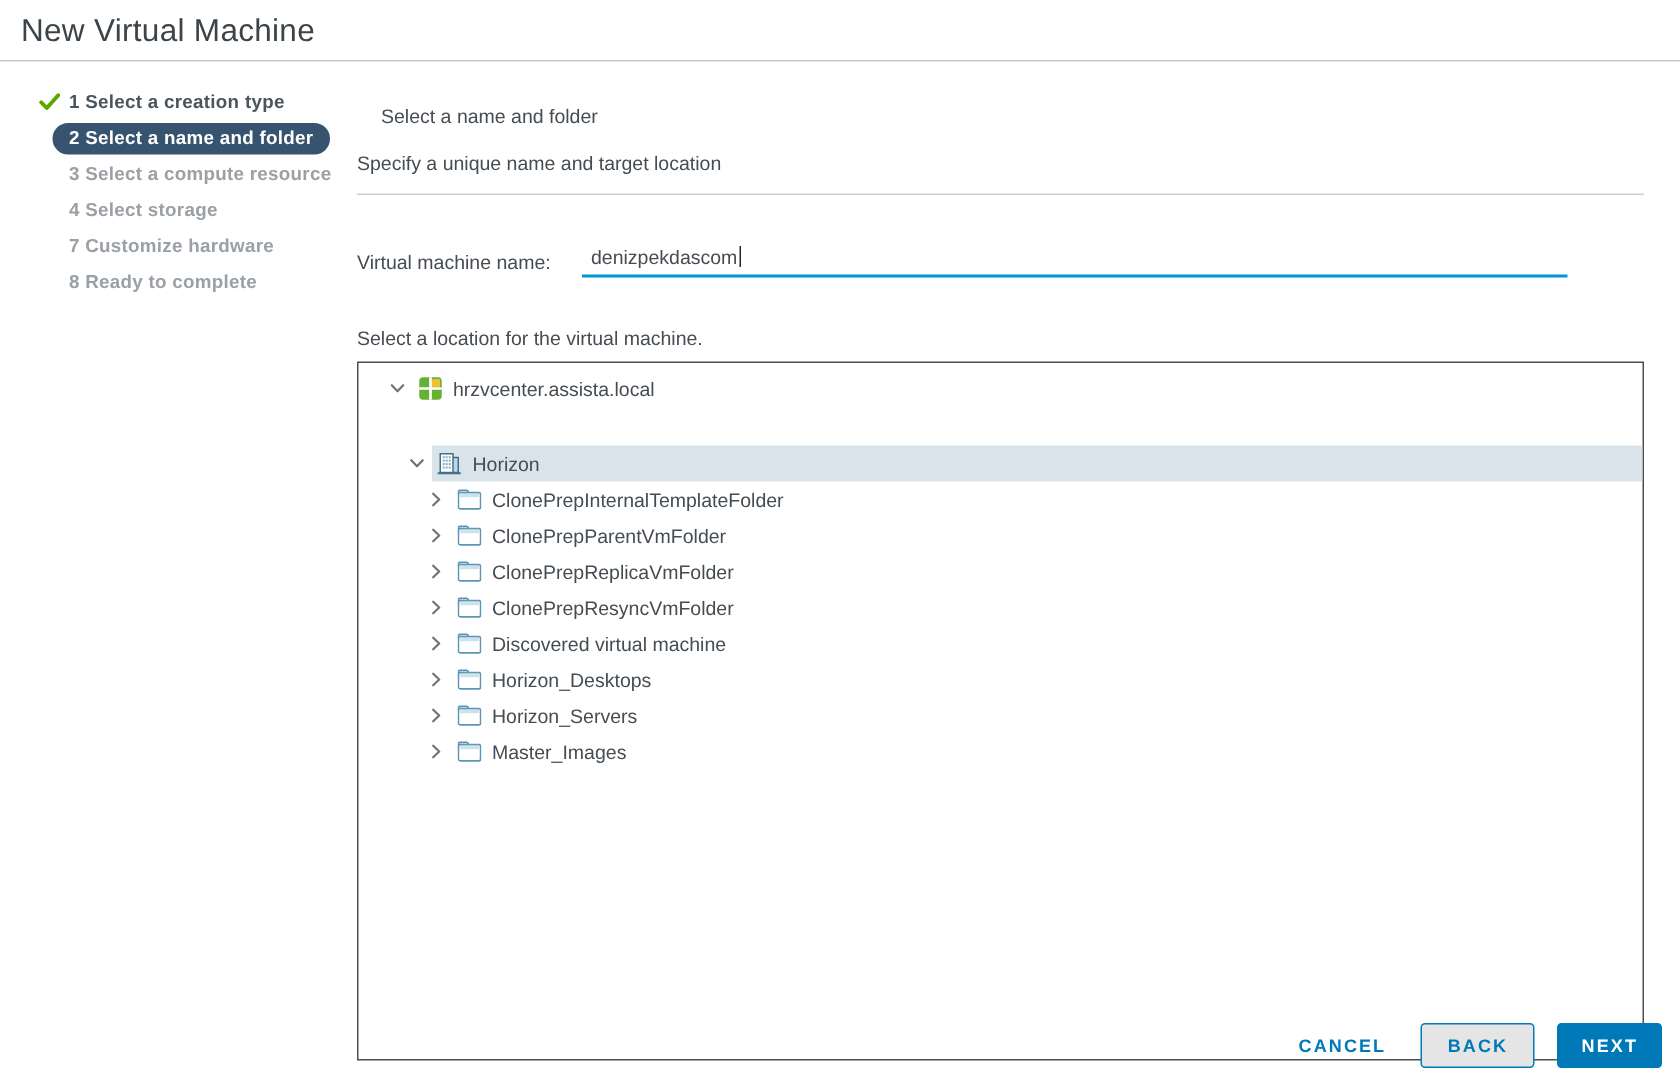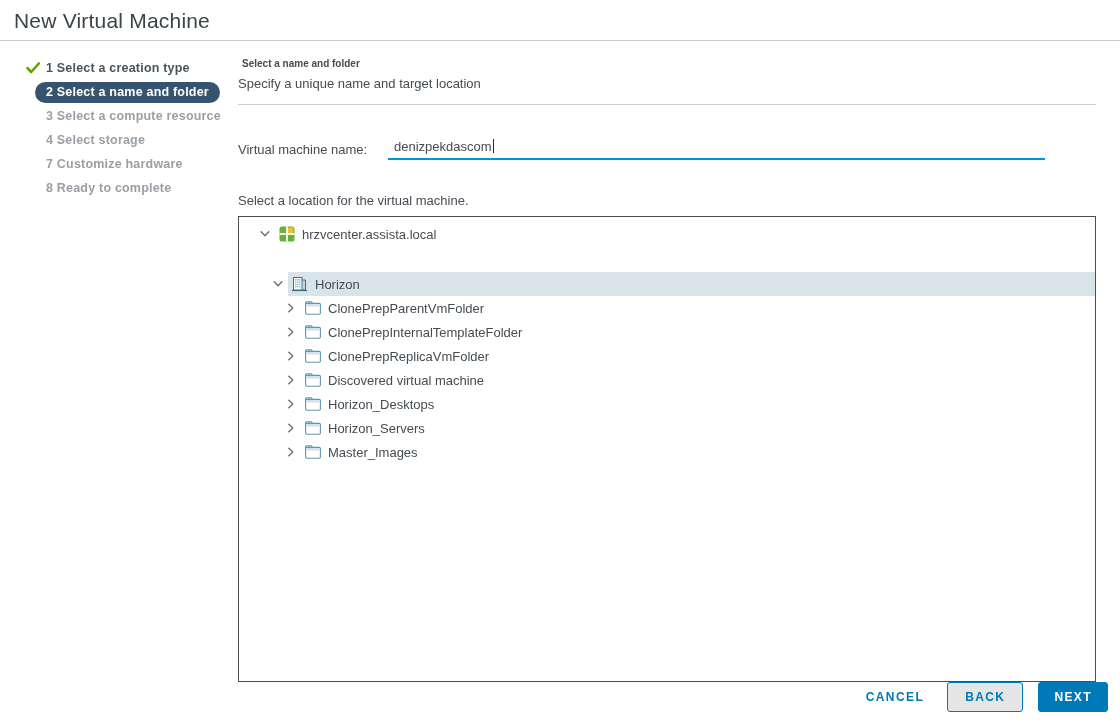--- a/index.html
+++ b/index.html
@@ -35,21 +35,21 @@
   .step.done { color: #4a545c; }
   .step .check { position: absolute; left: 10px; top: 6px; }
   .step.active { color: #fff; }
   .step.active .step-text {
     background: var(--active-step-bg, #36546f);
     border-radius: 11px; padding: 3px 11px 4px; margin-left: -11px;
   }
 
   
   .main { flex: 1; padding: 13px 24px 0 0; position: relative; }
-  .pane-heading { font-size: 10px; font-weight: 700; margin: 4px; color: #454c52; }
+  .pane-heading { font-size: 13px; font-weight: 400; margin: 16px; color: #454c52; }
   .pane-subheading { font-size: 13px; margin: 7px 0 0; color: #454c52; }
   .pane-divider { border-bottom: 1px solid #cbcfd2; margin-top: 13px; }
 
   .name-row { display: flex; align-items: center; margin-top: 33px; }
   .name-label { font-size: 13px; width: 150px; flex: none; }
   .vm-name-input {
     width: 657px; border-bottom: 2px solid var(--input-underline, #0095d3);
     padding: 1px 6px 4px; font-size: 13px; color: #454c52;
     white-space: nowrap; cursor: text;
   }
@@ -204,55 +204,72 @@
             </svg>
           </span>
           <span class="row-body">
             <span class="tree-icon">
               <svg width="16" height="14" viewBox="0 0 16 14">
                 <rect x="0.6" y="0.8" width="6.5" height="4" rx="1" fill="#cfe2ec" stroke="#5e96b5" stroke-width="1.1"></rect>
                 <rect x="0.6" y="2.4" width="14.8" height="10.8" rx="1.2" fill="#fff" stroke="#5e96b5" stroke-width="1.1"></rect>
                 <rect x="1.4" y="3.1" width="13.2" height="2.4" fill="#cfe2ec"></rect>
               </svg>
             </span>
+            <span>ClonePrepInternalTemplateFolder</span>
+          </span>
+        </div>
+        <div class="tree-row" style="padding-left: 44px;">
+          <span class="chevron">
+            <svg width="14" height="14" viewBox="0 0 14 14">
+              <path d="M4.8 3.2 L8.8 7 L4.8 10.8" fill="none" stroke="#6e7579" stroke-width="1.5" stroke-linecap="round" stroke-linejoin="round"></path>
+            </svg>
+          </span>
+          <span class="row-body">
+            <span class="tree-icon">
+              <svg width="16" height="14" viewBox="0 0 16 14">
+                <rect x="0.6" y="0.8" width="6.5" height="4" rx="1" fill="#cfe2ec" stroke="#5e96b5" stroke-width="1.1"></rect>
+                <rect x="0.6" y="2.4" width="14.8" height="10.8" rx="1.2" fill="#fff" stroke="#5e96b5" stroke-width="1.1"></rect>
+                <rect x="1.4" y="3.1" width="13.2" height="2.4" fill="#cfe2ec"></rect>
+              </svg>
+            </span>
             <span>ClonePrepParentVmFolder</span>
           </span>
         </div>
         <div class="tree-row" style="padding-left: 44px;">
           <span class="chevron">
             <svg width="14" height="14" viewBox="0 0 14 14">
               <path d="M4.8 3.2 L8.8 7 L4.8 10.8" fill="none" stroke="#6e7579" stroke-width="1.5" stroke-linecap="round" stroke-linejoin="round"></path>
             </svg>
           </span>
           <span class="row-body">
             <span class="tree-icon">
               <svg width="16" height="14" viewBox="0 0 16 14">
                 <rect x="0.6" y="0.8" width="6.5" height="4" rx="1" fill="#cfe2ec" stroke="#5e96b5" stroke-width="1.1"></rect>
                 <rect x="0.6" y="2.4" width="14.8" height="10.8" rx="1.2" fill="#fff" stroke="#5e96b5" stroke-width="1.1"></rect>
                 <rect x="1.4" y="3.1" width="13.2" height="2.4" fill="#cfe2ec"></rect>
               </svg>
             </span>
-            <span>ClonePrepInternalTemplateFolder</span>
-          </span>
-        </div>
-        <div class="tree-row" style="padding-left: 44px;">
-          <span class="chevron">
-            <svg width="14" height="14" viewBox="0 0 14 14">
-              <path d="M4.8 3.2 L8.8 7 L4.8 10.8" fill="none" stroke="#6e7579" stroke-width="1.5" stroke-linecap="round" stroke-linejoin="round"></path>
-            </svg>
-          </span>
-          <span class="row-body">
-            <span class="tree-icon">
-              <svg width="16" height="14" viewBox="0 0 16 14">
-                <rect x="0.6" y="0.8" width="6.5" height="4" rx="1" fill="#cfe2ec" stroke="#5e96b5" stroke-width="1.1"></rect>
-                <rect x="0.6" y="2.4" width="14.8" height="10.8" rx="1.2" fill="#fff" stroke="#5e96b5" stroke-width="1.1"></rect>
-                <rect x="1.4" y="3.1" width="13.2" height="2.4" fill="#cfe2ec"></rect>
-              </svg>
-            </span>
             <span>ClonePrepReplicaVmFolder</span>
+          </span>
+        </div>
+        <div class="tree-row" style="padding-left: 44px;">
+          <span class="chevron">
+            <svg width="14" height="14" viewBox="0 0 14 14">
+              <path d="M4.8 3.2 L8.8 7 L4.8 10.8" fill="none" stroke="#6e7579" stroke-width="1.5" stroke-linecap="round" stroke-linejoin="round"></path>
+            </svg>
+          </span>
+          <span class="row-body">
+            <span class="tree-icon">
+              <svg width="16" height="14" viewBox="0 0 16 14">
+                <rect x="0.6" y="0.8" width="6.5" height="4" rx="1" fill="#cfe2ec" stroke="#5e96b5" stroke-width="1.1"></rect>
+                <rect x="0.6" y="2.4" width="14.8" height="10.8" rx="1.2" fill="#fff" stroke="#5e96b5" stroke-width="1.1"></rect>
+                <rect x="1.4" y="3.1" width="13.2" height="2.4" fill="#cfe2ec"></rect>
+              </svg>
+            </span>
+            <span>ClonePrepResyncVmFolder</span>
           </span>
         </div>
         <div class="tree-row" style="padding-left: 44px;">
           <span class="chevron">
             <svg width="14" height="14" viewBox="0 0 14 14">
               <path d="M4.8 3.2 L8.8 7 L4.8 10.8" fill="none" stroke="#6e7579" stroke-width="1.5" stroke-linecap="round" stroke-linejoin="round"></path>
             </svg>
           </span>
           <span class="row-body">
             <span class="tree-icon">

